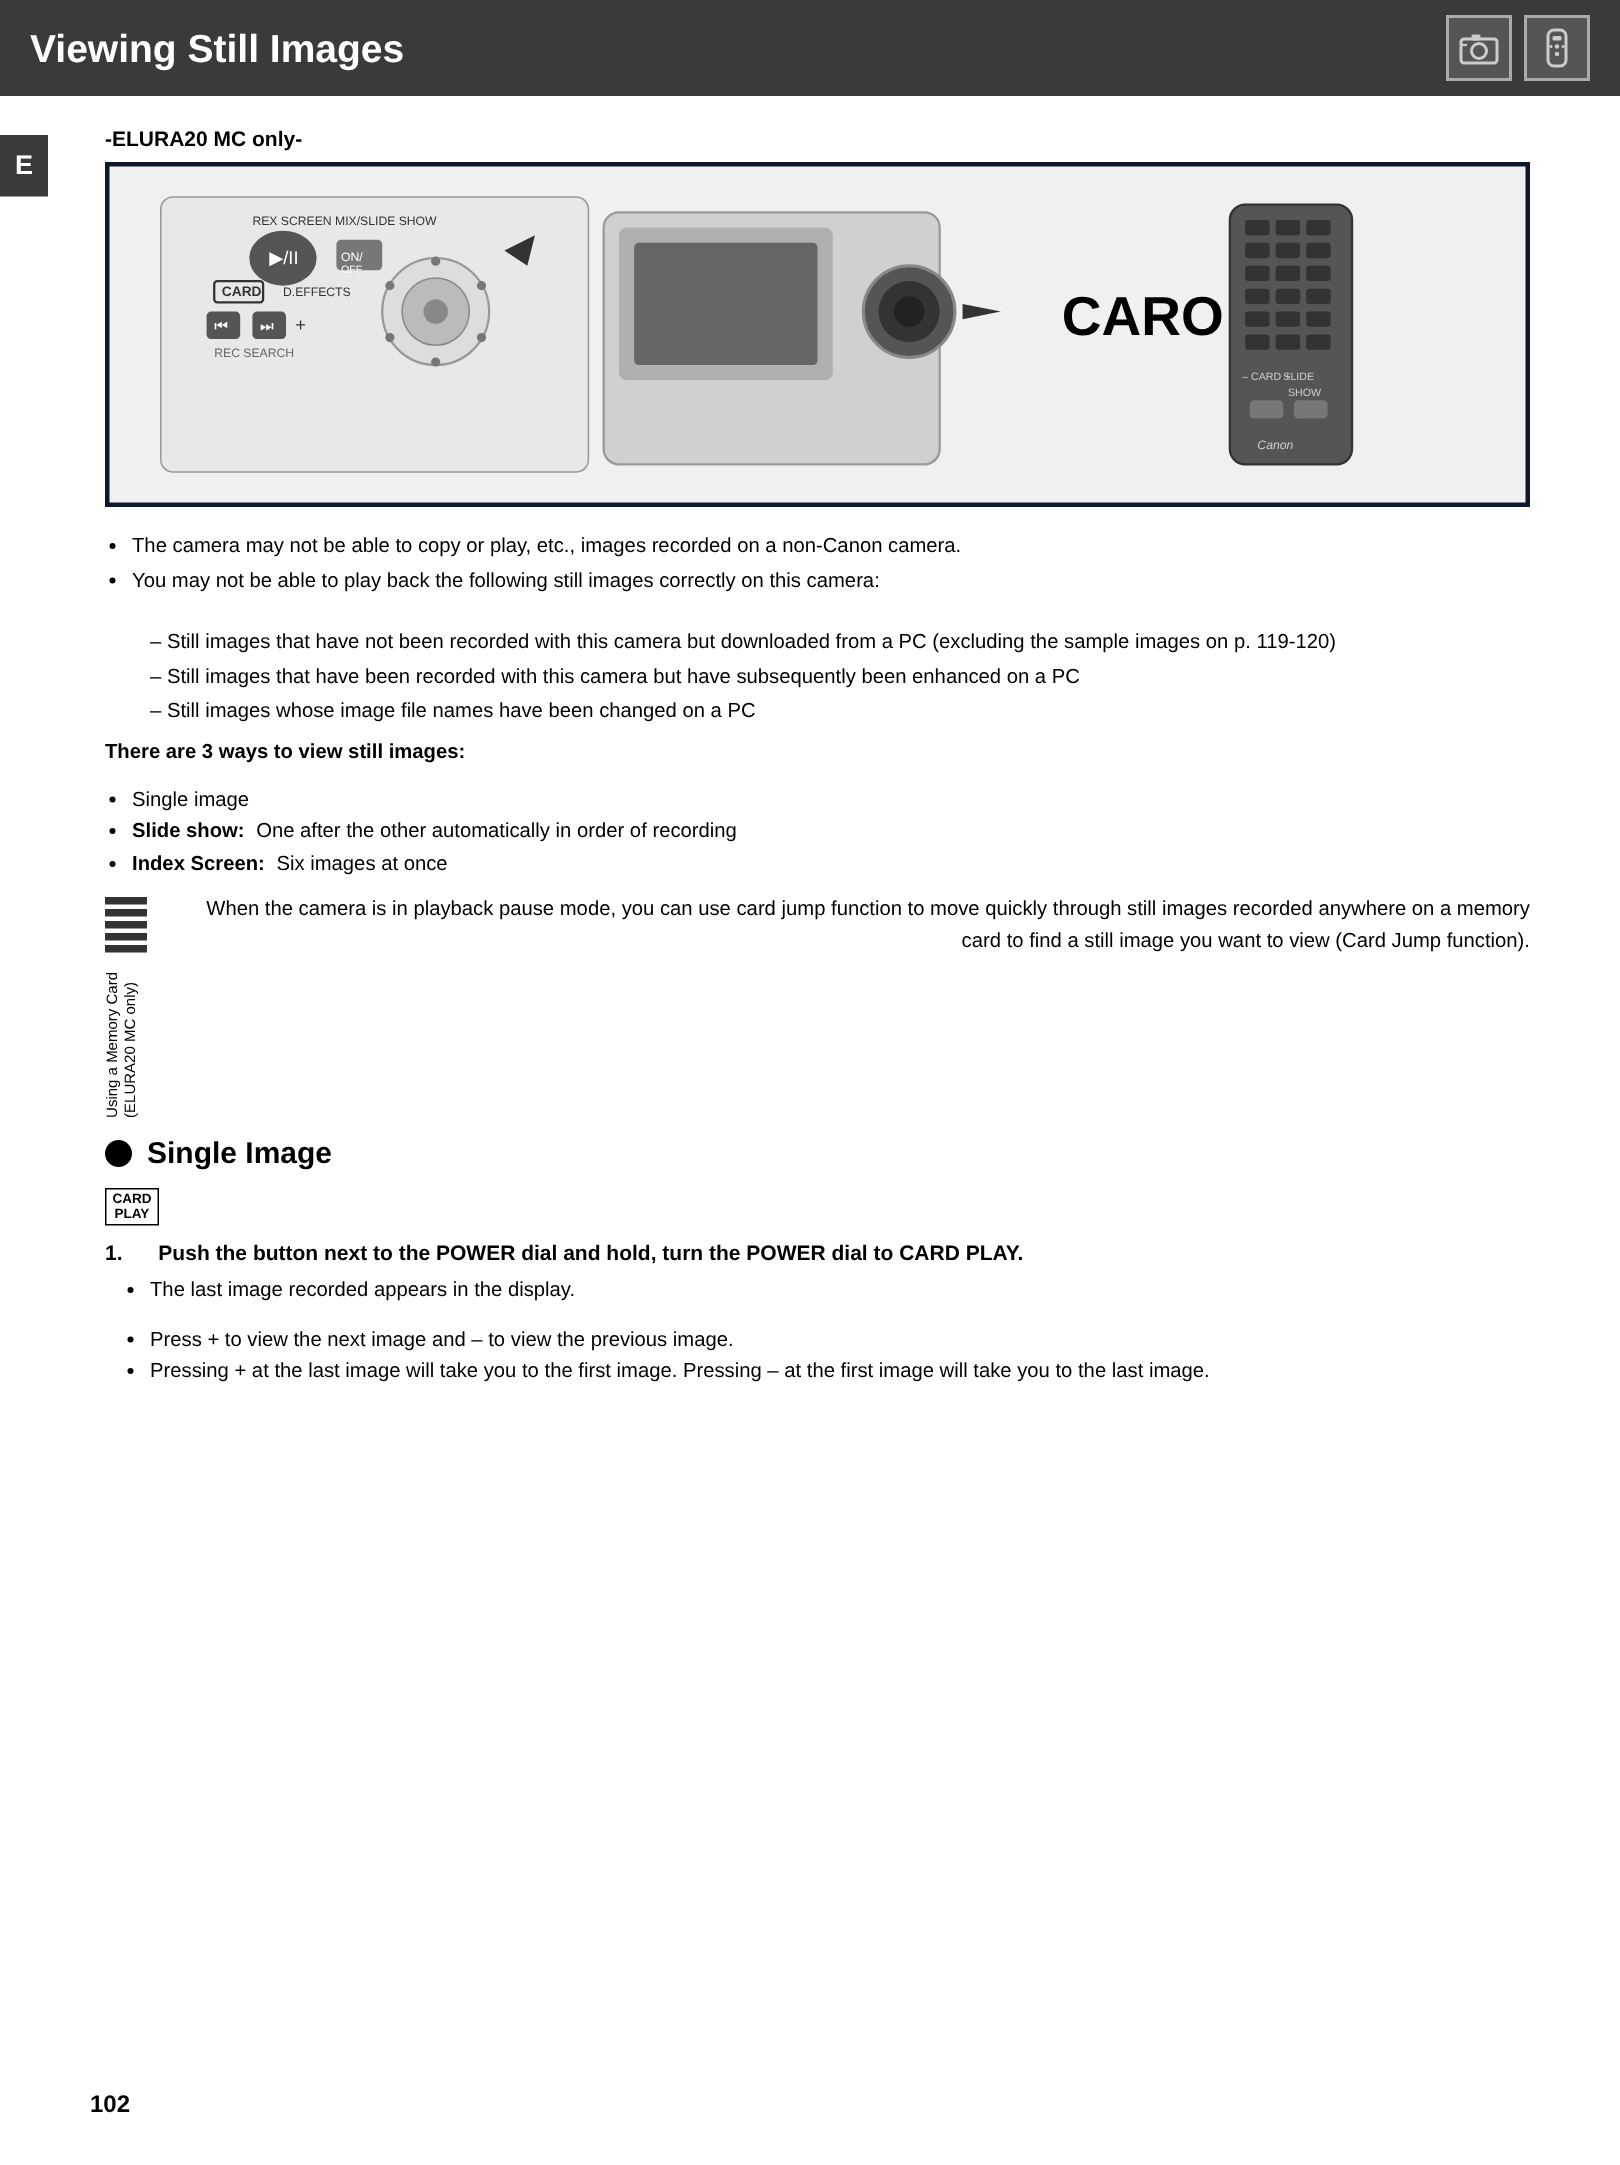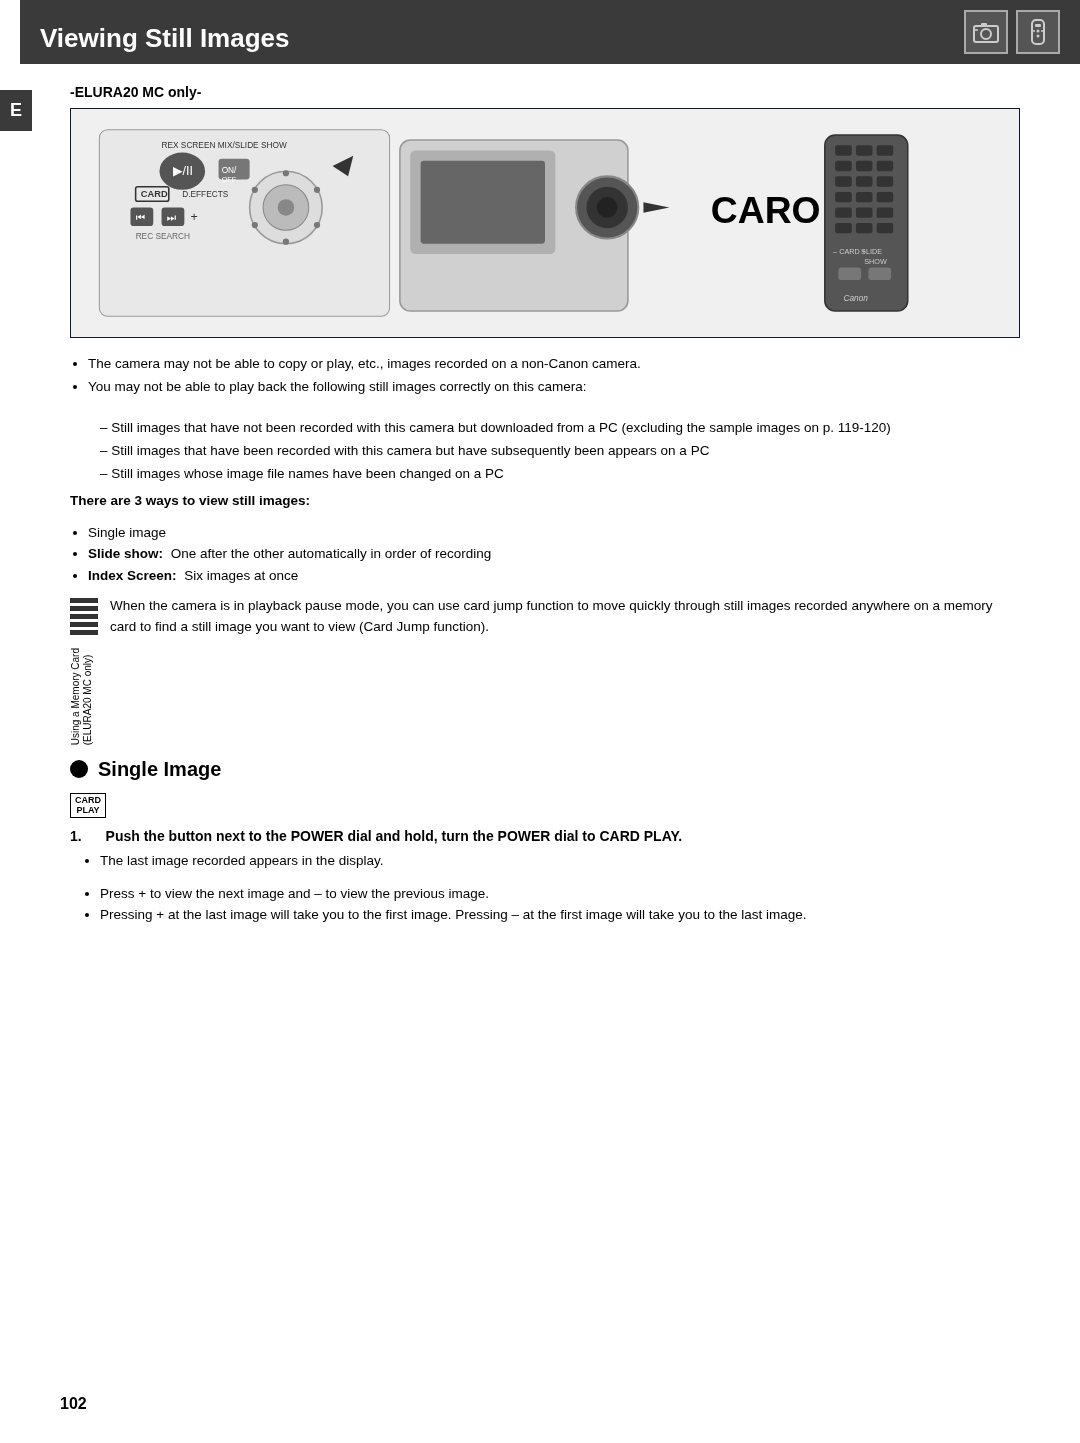--- a/index.html
+++ b/index.html
@@ -18,25 +18,24 @@
       min-height: 1443px;
       background: #fff;
       padding: 0;
       position: relative;
     }
 
     
     .header-bar {
       background: #3a3a3a;
       display: flex;
-      align-items: flex-end;
+      align-items: center;
       justify-content: space-between;
       padding: 10px 20px;
       margin-bottom: 0;
-      margin-left: 20px;
     }
     .header-title {
       color: #fff;
       font-size: 26px;
       font-weight: bold;
       font-family: Arial, sans-serif;
     }
     .header-icons {
       display: flex;
       gap: 8px;
@@ -75,21 +74,21 @@
     .subtitle {
       font-size: 14px;
       font-weight: bold;
       font-family: Arial, sans-serif;
       margin-bottom: 8px;
       margin-top: 10px;
     }
 
     
     .image-box {
-      border: 1px solid #0f172a;
+      border: 3px solid #0f172a;
       background: #f0f0f0;
       width: 100%;
       height: 230px;
       margin-bottom: 16px;
       display: flex;
       align-items: center;
       justify-content: center;
       overflow: hidden;
       position: relative;
     }
@@ -358,21 +357,21 @@
 
     
     <ul class="bullet-list">
       <li><span>The camera may not be able to copy or play, etc., images recorded on a non-Canon camera.</span></li>
       <li><span>You may not be able to play back the following still images correctly on this camera:</span></li>
     </ul>
 
     
     <ul class="dash-list">
       <li><span>Still images that have not been recorded with this camera but downloaded from a PC (excluding the sample images on p. 119-120)</span></li>
-      <li><span>Still images that have been recorded with this camera but have subsequently been appears on a PC</span></li>
+      <li><span>Still images that have been recorded with this camera but have subsequently been enhanced on a PC</span></li>
       <li><span>Still images whose image file names have been changed on a PC</span></li>
     </ul>
 
     
     <div class="ways-section">
       <p class="body-text"><span class="bold-text">There are 3 ways to view still images:</span></p>
       <ul class="ways-list">
         <li><span>Single image</span></li>
         <li>
           <span class="inline-bold">Slide show:</span>
@@ -380,21 +379,21 @@
         </li>
         <li>
           <span class="inline-bold">Index Screen:</span>
           <span style="margin-left: 4px;">Six images at once</span>
         </li>
       </ul>
     </div>
 
     
     <div style="position: relative; margin-bottom: 10px;">
-      <div style="display: flex; align-items: flex-start;">
+      <div style="display: flex; align-items: flex-start; text-align: right;">
 
         <div style="margin-right: 12px; margin-top: 2px; flex-shrink: 0;">
           <div style="width: 28px; height: 5px; background: #333; margin-bottom: 3px;"></div>
           <div style="width: 28px; height: 5px; background: #333; margin-bottom: 3px;"></div>
           <div style="width: 28px; height: 5px; background: #333; margin-bottom: 3px;"></div>
           <div style="width: 28px; height: 5px; background: #333; margin-bottom: 3px;"></div>
           <div style="width: 28px; height: 5px; background: #333; margin-bottom: 3px;"></div>
         </div>
         <p class="body-text" style="margin-bottom: 0;"><span>When the camera is in playback pause mode, you can use card jump function to move quickly through still images recorded anywhere on a memory card to find a still image you want to view (Card Jump function).</span></p>
       </div>

